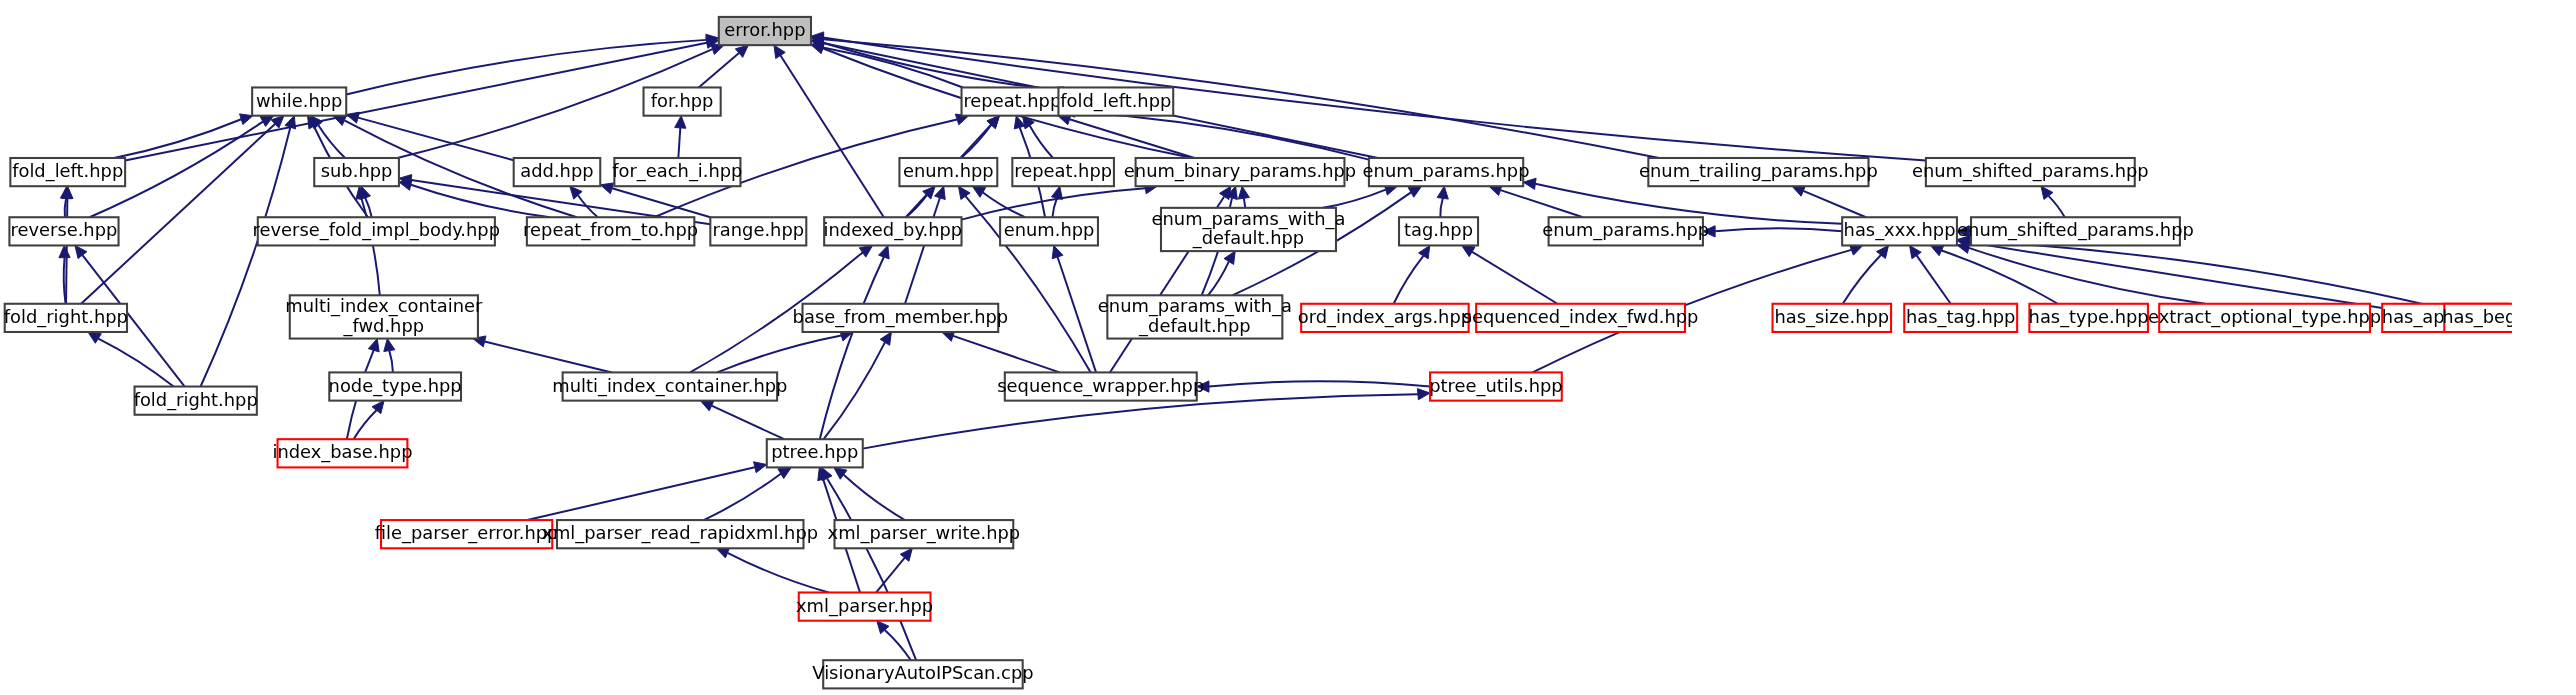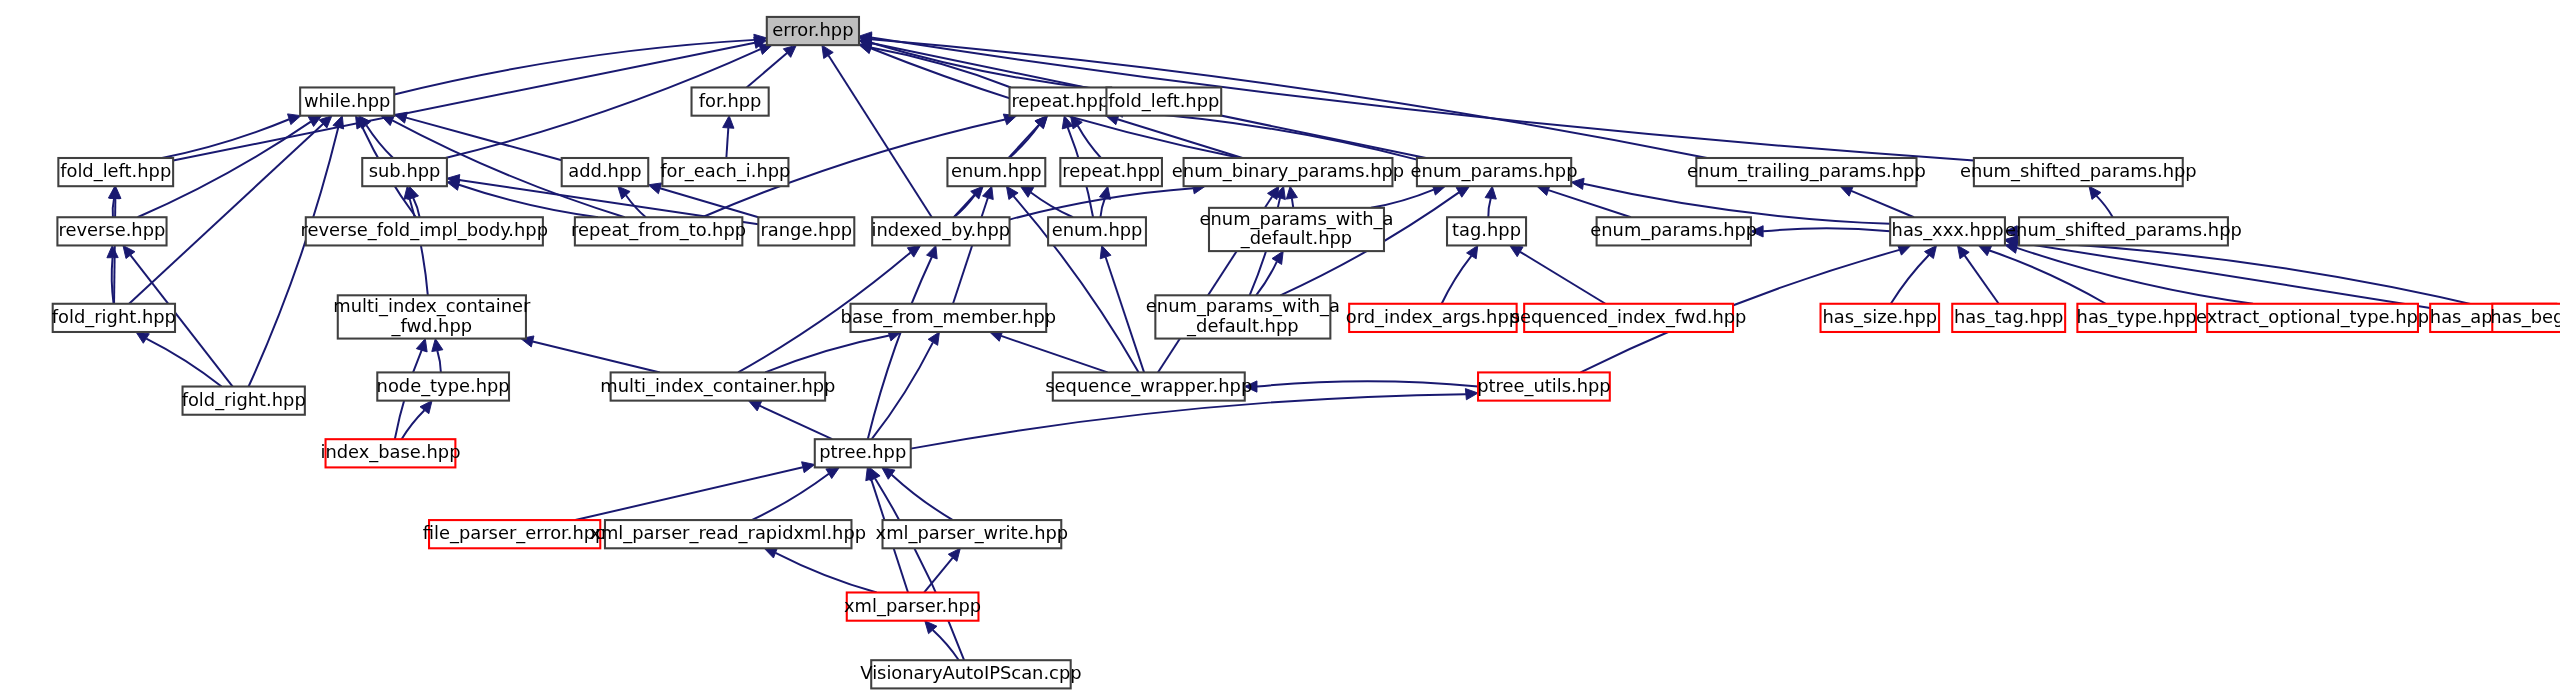--- a/index.html
+++ b/index.html
@@ -7,21 +7,20 @@
     padding: 0;
     background: #ffffff;
   }
   #graph-root {
     position: relative;
     width: 2512px;
     height: 695px;
     background: #ffffff;
     font-family: "DejaVu Sans", "Liberation Sans", sans-serif;
     overflow: hidden;
-    margin-left: 48px;
   }
   svg#graph-canvas {
     position: absolute;
     left: 0;
     top: 0;
     width: 2576px;
     height: 695px;
   }
   .edge-path {
     fill: none;

